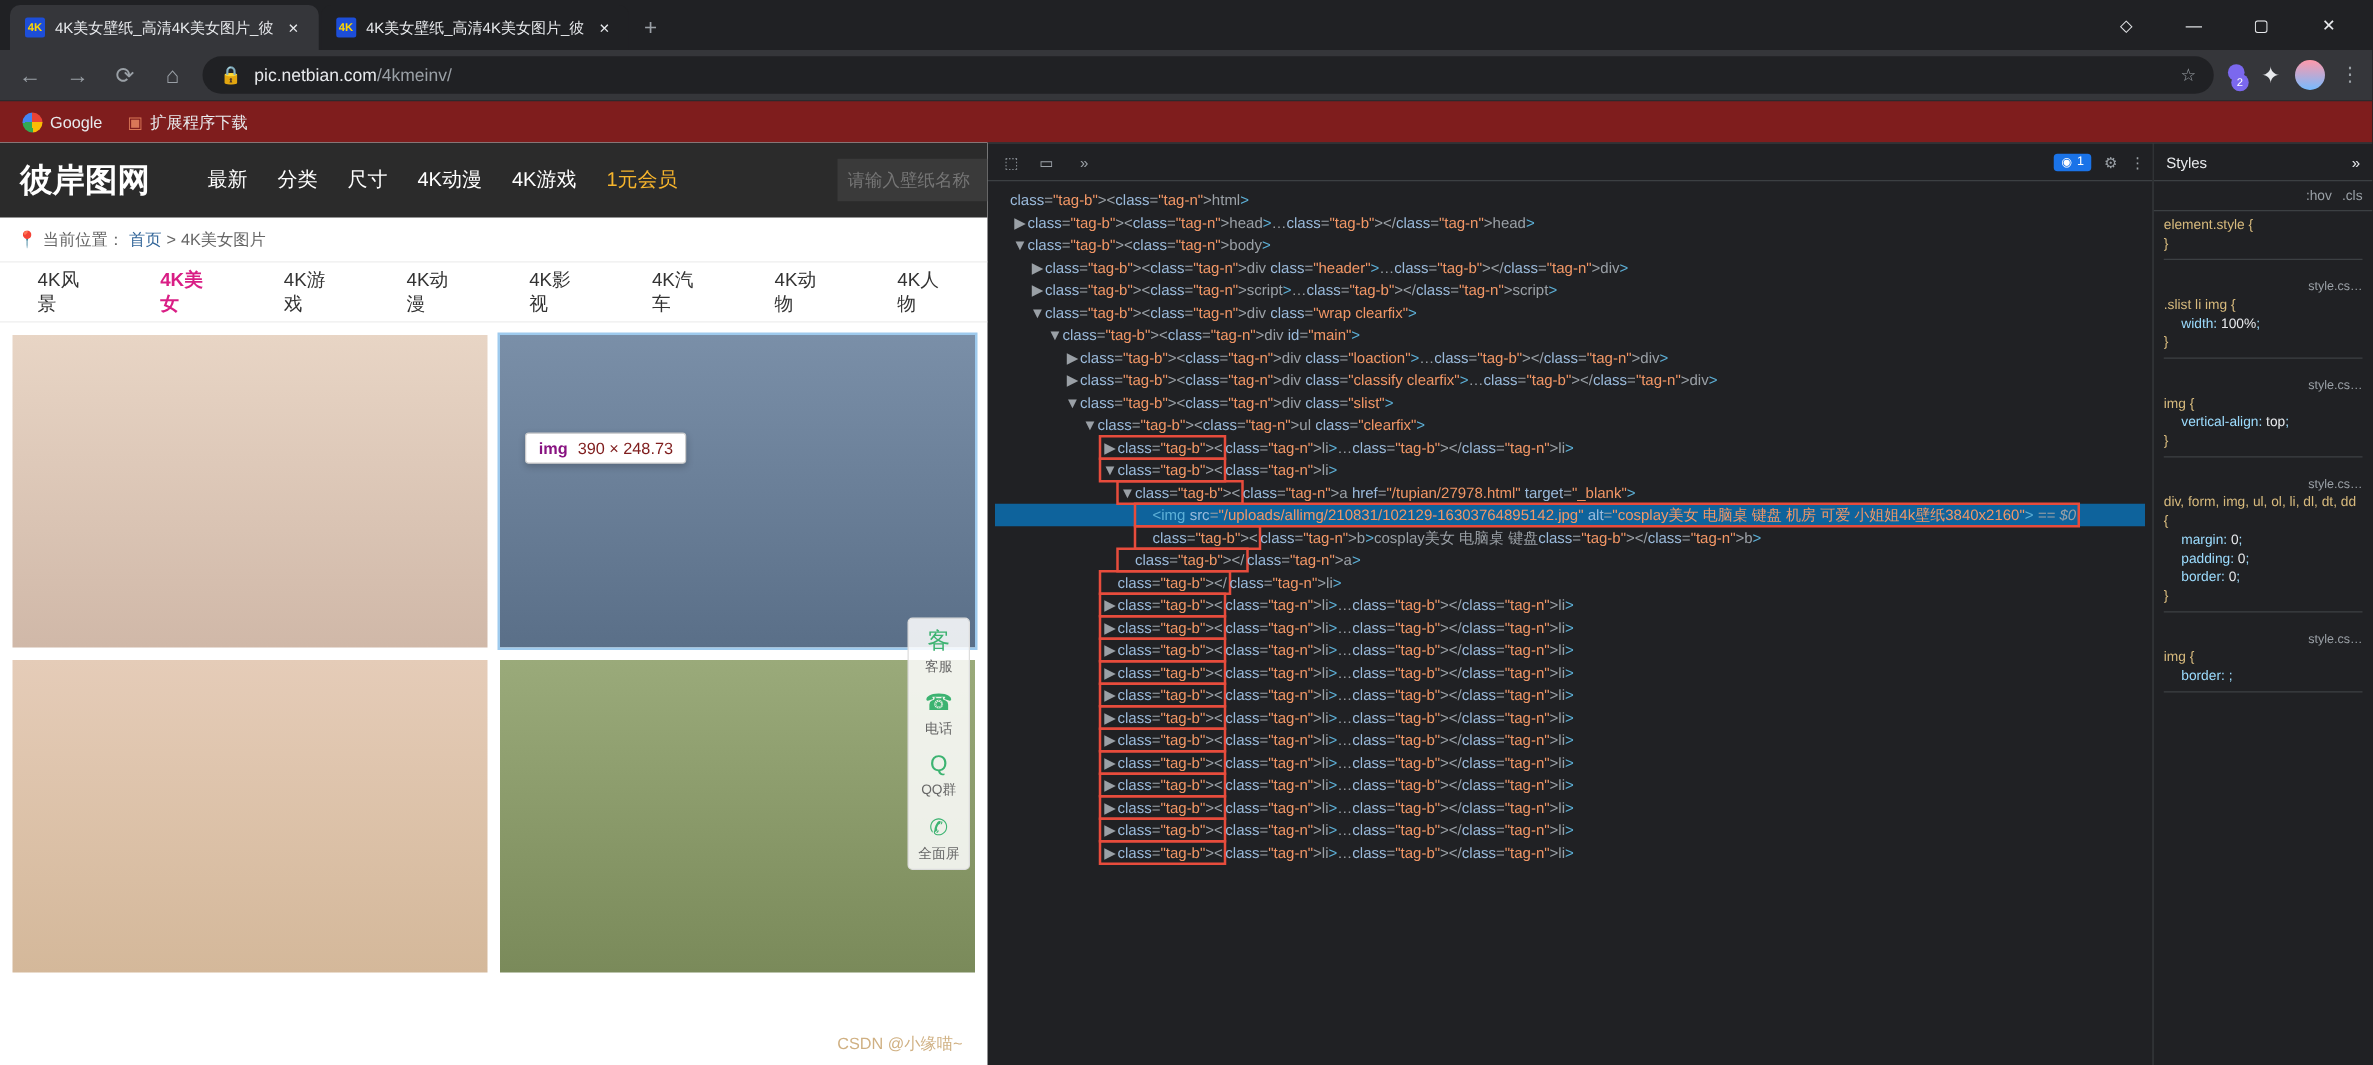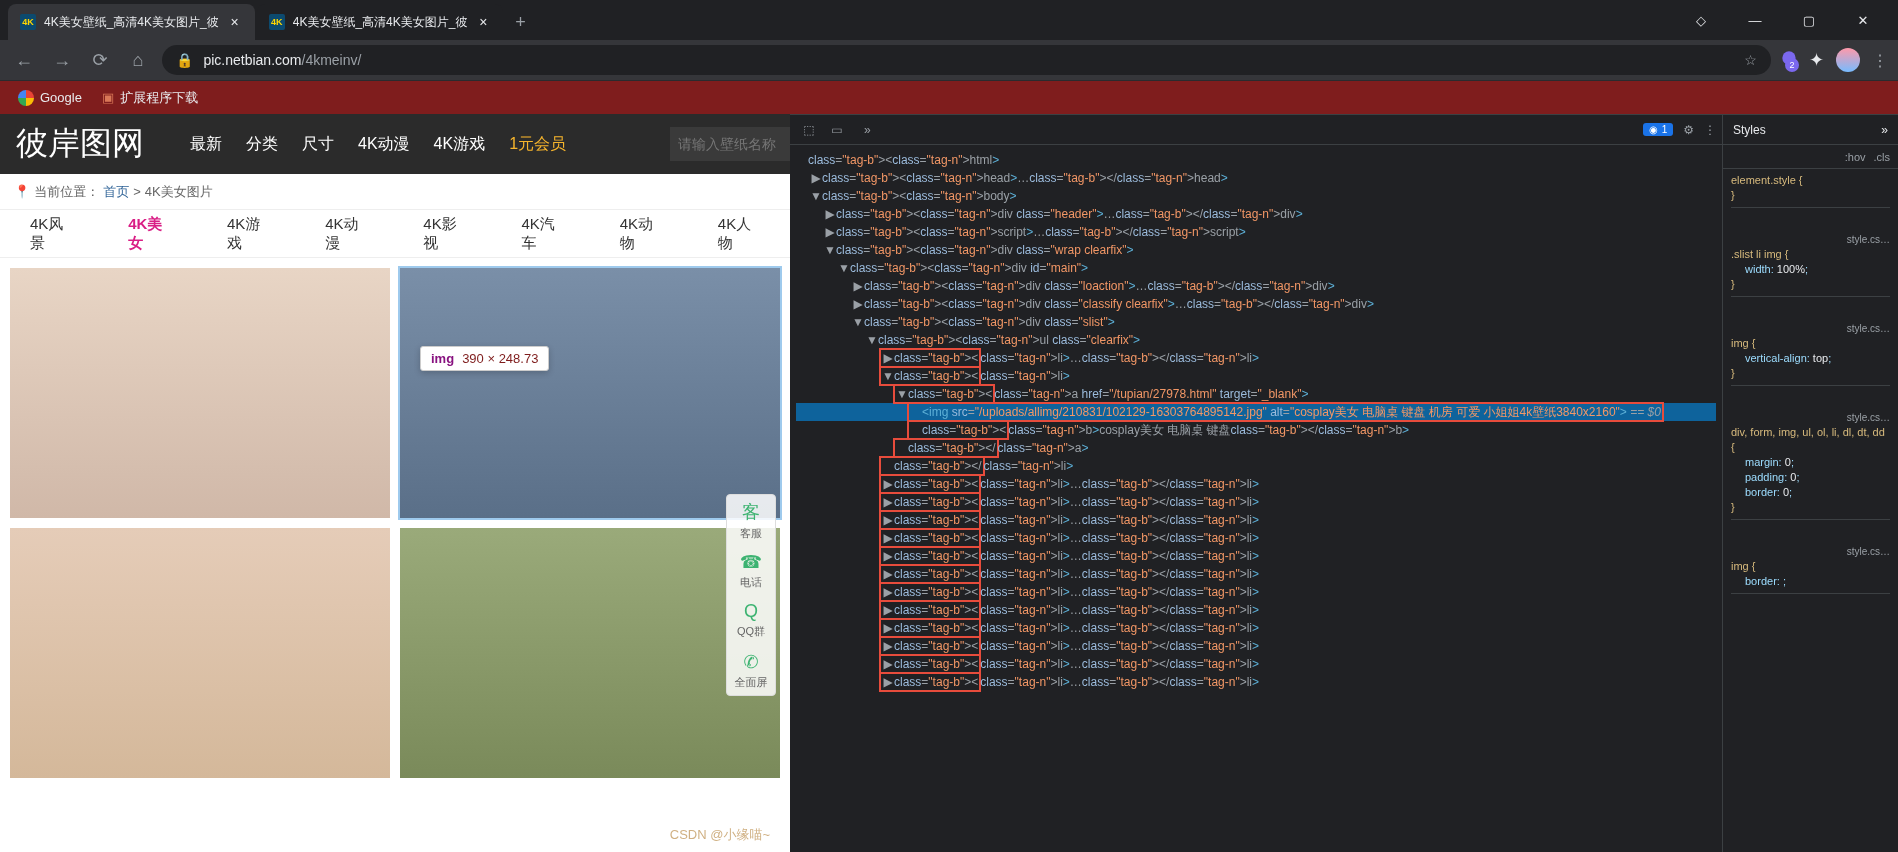--- a/index.html
+++ b/index.html
@@ -1,42 +1,42 @@
 <!DOCTYPE html>
 <html><head>
 <meta charset="utf-8">
 <style>
 *{margin:0;padding:0;box-sizing:border-box;font-family:"Microsoft YaHei",Arial,sans-serif}
 body{background:#202124;color:#e8eaed;overflow:hidden;width:1898px;height:852px}
 .titlebar{height:40px;background:#202124;display:flex;align-items:center}
 .tabs{display:flex;height:36px;margin-top:4px;padding-left:8px}
 .tab{display:flex;align-items:center;padding:0 12px;background:#35363a;border-radius:8px 8px 0 0;margin-right:2px;min-width:230px;max-width:250px;font-size:12px;color:#e8eaed;gap:8px}
 .tab.inactive{background:#202124}
-.tab-favicon{width:16px;height:16px;background:#0c4a6e;color:#ffd700;font-size:9px;font-weight:bold;display:flex;align-items:center;justify-content:center;border-radius:2px}
+.tab-favicon{width:16px;height:16px;background:#1d4ed8;color:#ffd700;font-size:9px;font-weight:bold;display:flex;align-items:center;justify-content:center;border-radius:2px}
 .tab-title{flex:1;white-space:nowrap;overflow:hidden;text-overflow:ellipsis}
 .tab-close{width:16px;height:16px;display:flex;align-items:center;justify-content:center;cursor:pointer;font-size:14px}
 .newtab{width:30px;display:flex;align-items:center;justify-content:center;font-size:18px;color:#9aa0a6;cursor:pointer}
 .winctrl{margin-left:auto;display:flex;gap:8px;padding-right:12px;align-items:center}
 .winctrl-icon{width:46px;height:32px;display:flex;align-items:center;justify-content:center;color:#e8eaed;font-size:13px}
 .urlbar{height:40px;background:#35363a;display:flex;align-items:center;padding:0 10px;gap:10px}
 .nav-btn{width:28px;height:28px;display:flex;align-items:center;justify-content:center;color:#9aa0a6;font-size:18px;border-radius:50%}
 .url-input{flex:1;height:30px;background:#202124;border-radius:15px;display:flex;align-items:center;padding:0 14px;gap:10px;color:#9aa0a6;font-size:14px}
 .url-text{flex:1;color:#e8eaed}
 .url-domain{color:#e8eaed}
 .url-path{color:#9aa0a6}
 .url-actions{display:flex;gap:12px;align-items:center}
 .ext-badge{position:relative}
 .ext-badge-num{position:absolute;bottom:-2px;right:-2px;background:#7b68ee;color:#fff;font-size:9px;width:14px;height:14px;border-radius:50%;display:flex;align-items:center;justify-content:center}
 .bookbar{height:34px;background:#7f1d1d;border-top:1px solid #2a2b2e;display:flex;align-items:center;padding:0 18px;gap:20px;font-size:13px}
 .bookmark{display:flex;align-items:center;gap:6px;color:#e8eaed}
 .google-icon{width:16px;height:16px;border-radius:50%;background:conic-gradient(#ea4335 0 90deg,#fbbc05 90deg 180deg,#34a853 180deg 270deg,#4285f4 270deg 360deg)}
 .main{display:flex;height:calc(852px - 114px)}
 .page{width:790px;background:#fff;color:#333;overflow:hidden;position:relative}
 .site-header{height:60px;background:#2b2b2b;display:flex;align-items:center;padding:0 0 0 0}
-.site-logo{font-size:32px;font-weight:normal;color:#fff;font-family:"STKaiti","KaiTi",serif;padding:0 16px}
+.site-logo{font-size:26px;font-weight:bold;color:#fff;font-family:"STKaiti","KaiTi",serif;padding:0 16px}
 .site-nav{display:flex;gap:24px;font-size:16px;color:#fff;padding-left:30px}
 .site-nav span{cursor:pointer}
 .site-nav .active{color:#f7b52c}
 .site-search{margin-left:auto;width:120px;height:34px;background:#3a3a3a;border:none;color:#999;padding:0 8px;font-size:14px}
 .breadcrumb{height:36px;display:flex;align-items:center;padding:0 14px;font-size:13px;color:#666;gap:4px;border-bottom:1px solid #eee}
 .breadcrumb a{color:#336699}
 .pin{color:#999}
 .cat-row{height:48px;display:flex;align-items:center;padding:0 30px;gap:56px;font-size:15px;border-bottom:1px solid #eee}
 .cat-row span{cursor:pointer}
 .cat-row .active{color:#d91e85;font-weight:bold}
@@ -69,21 +69,21 @@
 .attr-v{color:#f29766}
 .arrow{color:#9aa0a6;display:inline-block;width:12px;text-align:center}
 .hl-line{background:#0e639c}
 .red-box{outline:2px solid #e74c3c;outline-offset:-1px}
 .eq0{color:#9aa0a6;font-style:italic}
 .ind1{padding-left:14px}.ind2{padding-left:28px}.ind3{padding-left:42px}.ind4{padding-left:56px}.ind5{padding-left:70px}.ind6{padding-left:84px}.ind7{padding-left:98px}.ind8{padding-left:112px}
 .styles{width:175px;background:#202124;display:flex;flex-direction:column;font-family:Menlo,Consolas,monospace;font-size:11px}
 .styles-hdr{height:30px;display:flex;align-items:center;padding:0 10px;border-bottom:1px solid #3c4043;font-size:12px;color:#e8eaed;justify-content:space-between}
 .styles-sub{height:24px;display:flex;align-items:center;justify-content:flex-end;padding:0 8px;gap:8px;color:#9aa0a6;border-bottom:1px solid #3c4043}
 .styles-body{flex:1;overflow:auto;padding:4px 8px;line-height:15px}
-.rule{margin-bottom:24px;border-bottom:1px solid #3c4043;padding-bottom:4px}
+.rule{margin-bottom:14px;border-bottom:1px solid #3c4043;padding-bottom:4px}
 .rule-src{color:#9aa0a6;text-align:right;font-size:10px;}
 .sel{color:#d7ba7d}
 .prop{color:#9cdcfe;padding-left:14px}
 .val{color:#e8eaed}
 .watermark{position:absolute;bottom:8px;right:20px;color:#a16207;font-size:13px;opacity:.5}
 svg{width:16px;height:16px}
 .avatar{width:24px;height:24px;border-radius:50%;background:linear-gradient(#f9a,#7bf)}
 </style>
 </head>
 <body>

